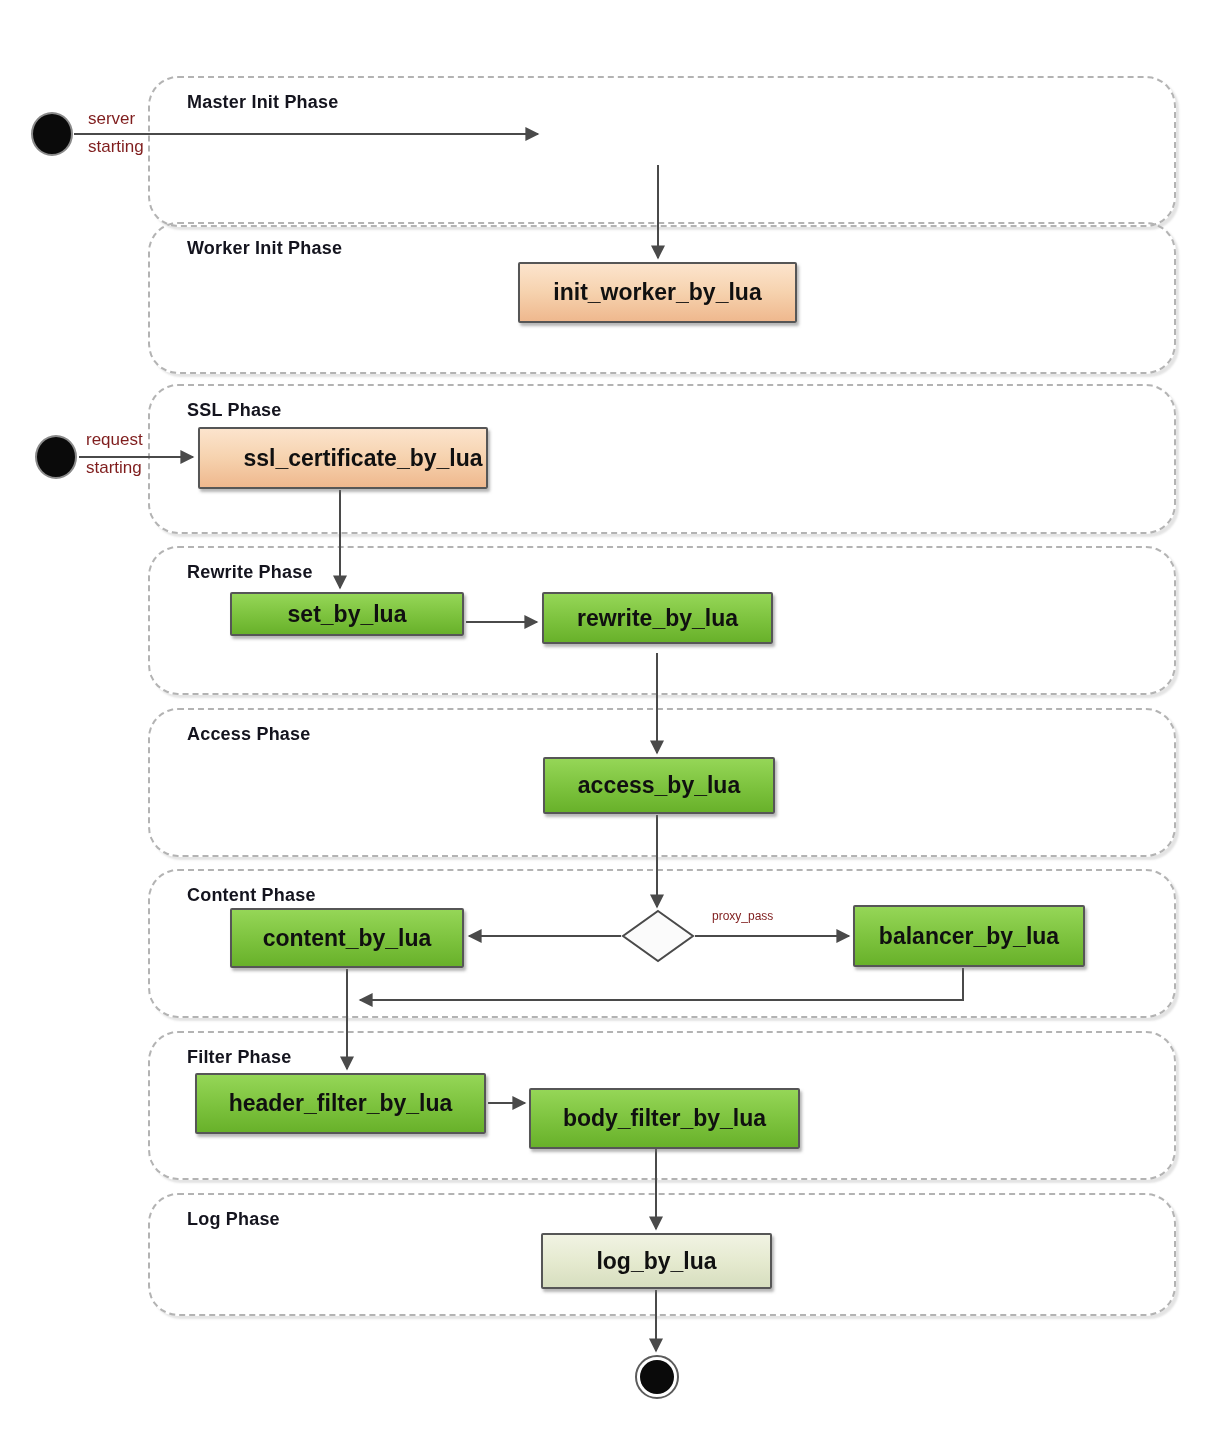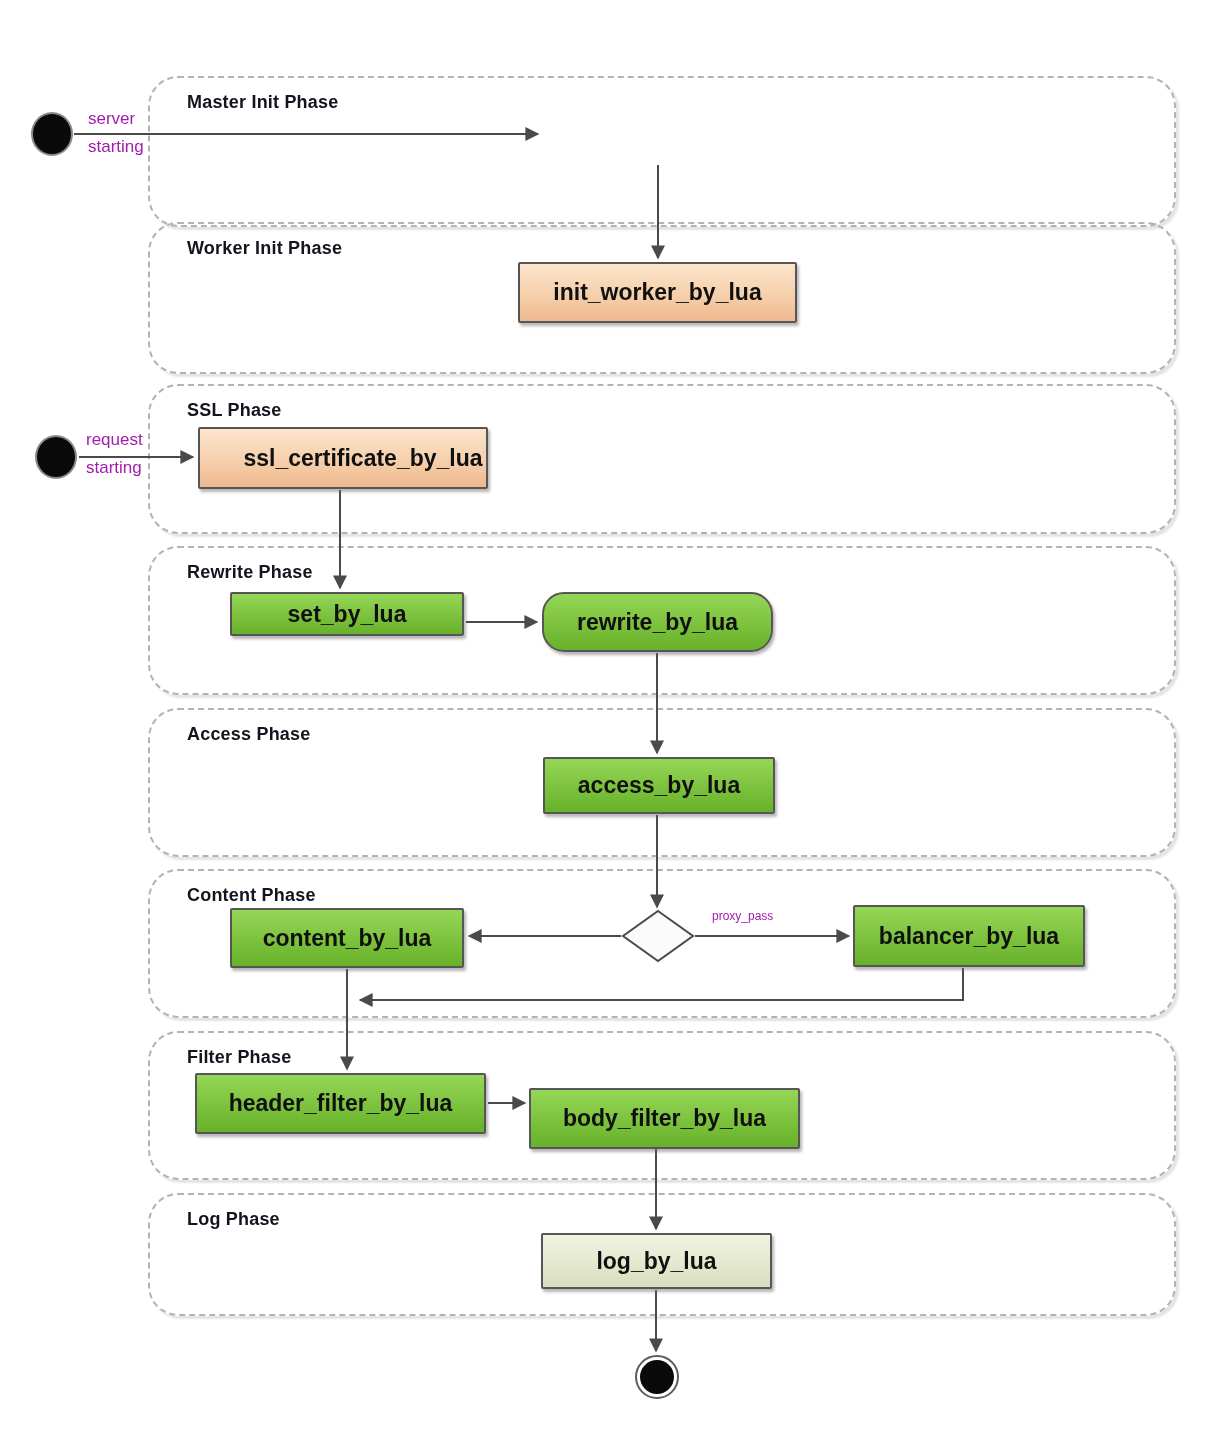--- a/index.html
+++ b/index.html
@@ -36,21 +36,21 @@
     box-shadow:2px 3px 3px rgba(110,110,110,0.5);
     box-sizing:border-box;
   }
   .node-init{background:linear-gradient(180deg,#fce4cd 0%,#f6d2ae 50%,#efb88e 100%);}
   .node-request{background:linear-gradient(180deg,#95d657 0%,#7cc23d 55%,#68b12a 100%);}
   .node-log{background:linear-gradient(180deg,#f1f3e3 0%,#e4e9ce 55%,#d7debf 100%);}
   #n-init{left:543px;top:103px;width:229px;height:61px;}
   #n-init-worker{left:518px;top:262px;width:279px;height:61px;}
   #n-ssl-cert{left:198px;top:427px;width:290px;height:62px;padding-left:40px;}
   #n-set{left:230px;top:592px;width:234px;height:44px;}
-  #n-rewrite{left:542px;top:592px;width:231px;height:60px;border-radius:22px;}
+  #n-rewrite{left:542px;top:592px;width:231px;height:52px;}
   #n-access{left:543px;top:757px;width:232px;height:57px;}
   #n-content{left:230px;top:908px;width:234px;height:60px;}
   #n-balancer{left:853px;top:905px;width:232px;height:62px;}
   #n-header-filter{left:195px;top:1073px;width:291px;height:61px;}
   #n-body-filter{left:529px;top:1073px;width:271px;height:61px;margin-top:15px;}
   #n-log{left:541px;top:1233px;width:231px;height:56px;}
   
   .start-node{
     position:absolute;width:42px;height:44px;border-radius:50%;
     background:#0a0a0a;border:2px solid #8a8a8a;box-sizing:border-box;z-index:3;
@@ -59,21 +59,21 @@
   #start-request{left:35px;top:435px;}
   #end-node{
     position:absolute;left:635px;top:1355px;width:44px;height:44px;border-radius:50%;
     border:2px solid #5b5b5b;box-sizing:border-box;background:#ffffff;z-index:3;
   }
   #end-node .inner{
     position:absolute;left:3px;top:3px;width:34px;height:34px;border-radius:50%;background:#0a0a0a;
   }
   
   .edge-label{
-    position:absolute;z-index:4;font-size:17px;color:#a21caf;line-height:28px;
+    position:absolute;z-index:4;font-size:17px;color:#7f1d1d;line-height:28px;
   }
   #lbl-server{left:88px;top:105px;}
   #lbl-request{left:86px;top:426px;}
   #lbl-proxy{left:712px;top:902px;font-size:12px;}
 </style>
 </head>
 <body>
 
 <div id="canvas">
 

